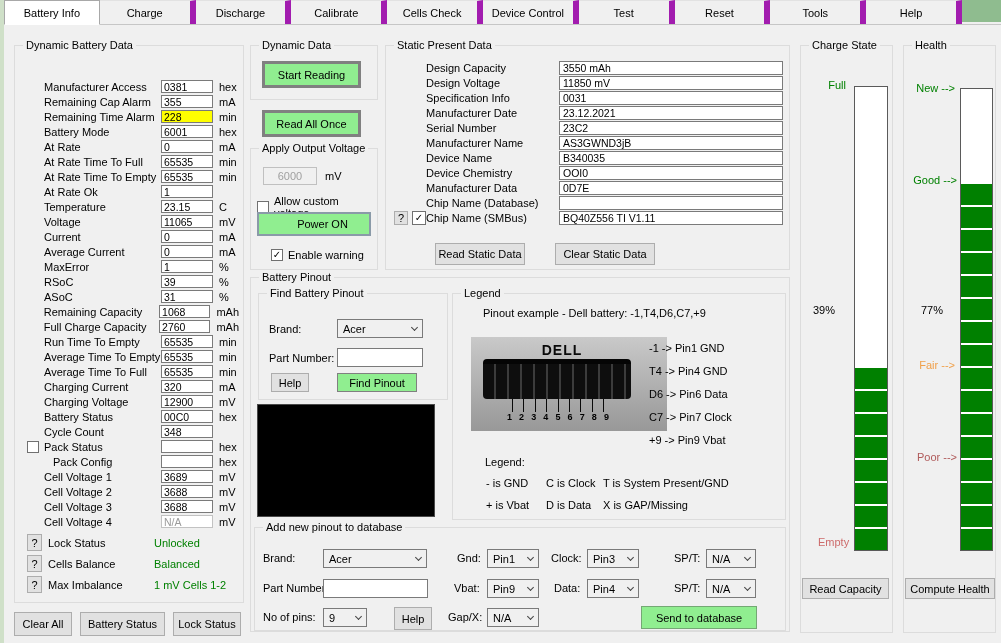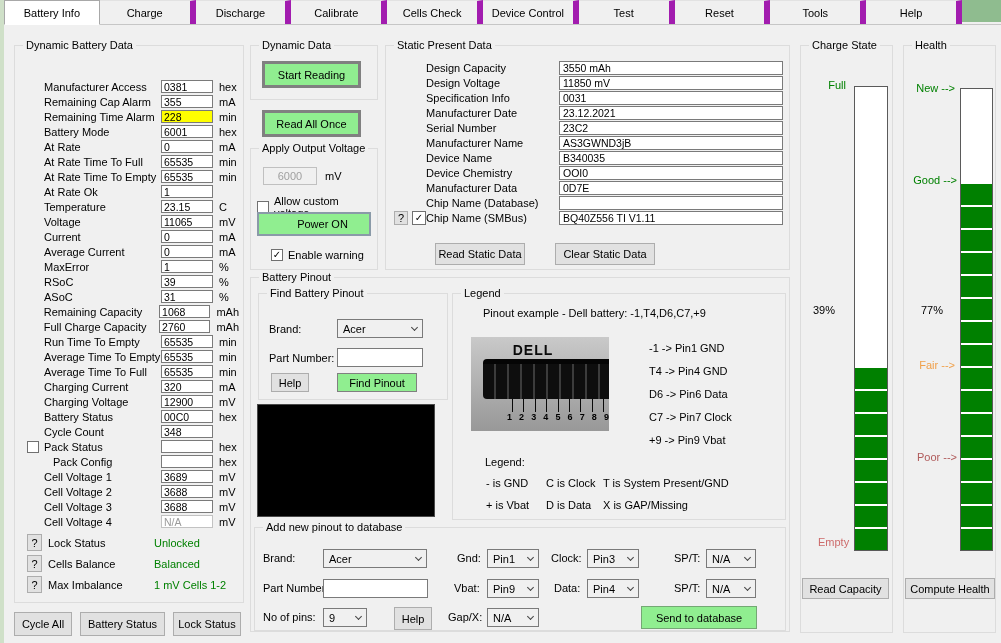--- a/index.html
+++ b/index.html
@@ -90,21 +90,21 @@
   #find-brand-sel{position:absolute;left:78px;top:25px;width:86px;height:19px;}
   #find-part-lbl{position:absolute;left:10px;top:58px;}
   #find-part-inp{position:absolute;left:78px;top:54px;width:86px;height:19px;}
   #btn-find-help{left:271px;top:373px;width:38px;height:19px;}
   #btn-find-pinout{left:337px;top:373px;width:80px;height:19px;border:1px solid #808080;}
   #preview-box{position:absolute;left:257px;top:404px;width:176px;height:111px;background:#000;border:1px solid #4a4a4a;}
 
   
   #legend-grp{left:452px;top:293px;width:334px;height:227px;}
   #legend-example{position:absolute;left:30px;top:13px;}
-  .photo{position:absolute;left:18px;top:43px;width:138px;height:94px;overflow:hidden;
+  .photo{position:absolute;left:18px;top:43px;width:196px;height:94px;overflow:hidden;
          background:linear-gradient(#c9c9c9,#989898);}
   .photo .dell{position:absolute;left:0;right:14px;top:5px;text-align:center;font-weight:bold;
                font-size:14px;letter-spacing:1px;color:#0a0a0a;}
   .photo .pbody{position:absolute;left:12px;top:22px;width:148px;height:40px;border-radius:4px;
                background:repeating-linear-gradient(90deg,#0e0e0e 0 11px,#3c3c3c 11px 13px);
                border-top:5px solid #050505;box-sizing:border-box;}
   .photo .ticks{position:absolute;left:41px;top:62px;width:92px;display:flex;justify-content:space-between;}
   .photo .ticks i{width:1px;height:13px;background:#0a0a0a;}
   .photo .nums{position:absolute;left:36px;top:75px;width:102px;display:flex;justify-content:space-between;
                font-weight:bold;font-size:9px;color:#000;}
@@ -493,21 +493,21 @@
     <span class="sval">Balanced</span>
   </div>
 
   <div class="srow">
     <span class="qbtn">?</span>
     <span class="slbl">Max Imbalance</span>
     <span class="sval">1 mV Cells 1-2</span>
   </div>
 </div>
   </div>
-  <div class="btn" id="btn-clear-all">Cycle All</div>
+  <div class="btn" id="btn-clear-all">Clear All</div>
   <div class="btn" id="btn-batt-status">Battery Status</div>
   <div class="btn" id="btn-lock-status">Lock Status</div>
 
   <div class="grp" id="dyndata-grp">
     <span class="gtitle">Dynamic Data</span>
   </div>
   <div class="btn gbtn" id="btn-read-all">Read All Once</div>
   <div class="btn gbtn" id="btn-start-reading">Start Reading</div>
 
   <div class="grp" id="apply-grp">

